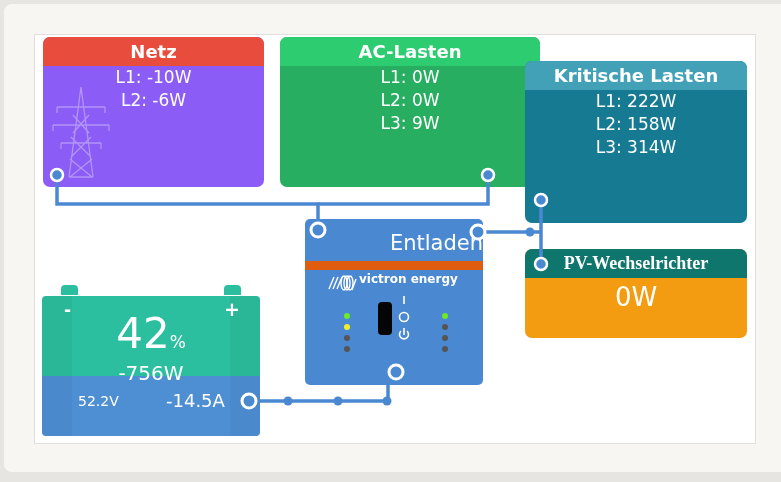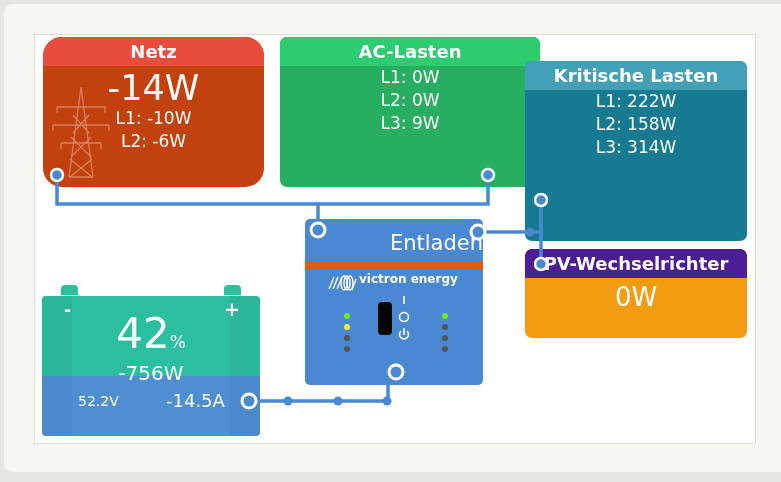--- a/index.html
+++ b/index.html
@@ -3,28 +3,28 @@
 <meta charset="utf-8">
 <style>
   html,body{margin:0;padding:0;}
   body{width:781px;height:482px;background:#e6e5e1;position:relative;overflow:hidden;font-family:"DejaVu Sans",sans-serif;}
   .frame{position:absolute;left:4px;top:4px;width:777px;height:468px;background:#f7f6f2;border-radius:8px 0 0 8px;}
   .canvas{position:absolute;left:34px;top:34px;width:722px;height:410px;background:#ffffff;border:1px solid #e0dfdb;box-sizing:border-box;}
   .box{position:absolute;border-radius:7px;overflow:hidden;color:#fff;text-align:center;}
   .box .hdr{height:29px;line-height:29px;font-weight:bold;font-size:18px;white-space:nowrap;}
   .box .big{font-size:35px;line-height:38px;margin-top:3px;}
   .box .ph{font-size:17px;line-height:23px;}
-  #netz{left:43px;top:37px;width:221px;height:150px;background:#c2410c;border-radius:19px;}
+  #netz{left:43px;top:37px;width:221px;height:150px;background:#8b5cf6;}
   #netz .hdr{background:#e74c3c;}
   #ac{left:280px;top:37px;width:260px;height:150px;background:#27ae60;}
   #ac .hdr{background:#2ecc71;}
-  #krit{left:525px;top:61px;width:222px;height:180px;background:#167a93;}
+  #krit{left:525px;top:61px;width:222px;height:162px;background:#167a93;}
   #krit .hdr{background:#42a1b7;}
   #pv{left:525px;top:249px;width:222px;height:89px;background:#f39c12;}
-  #pv .hdr{background:#4c1d95;}
+  #pv .hdr{background:#0f766e;font-family:Liberation Serif, serif;}
   #pv .big{font-size:26px;line-height:34px;margin-top:2px;}
   .tower{position:absolute;left:8px;top:48px;opacity:0.35;}
   #inv{position:absolute;left:305px;top:219px;width:178px;height:166px;background:#4a89d1;border-radius:5px;color:#fff;}
   #inv .title{position:absolute;left:0;right:0;top:12px;text-align:right;font-weight:normal;font-size:21px;}
   #inv .stripe{position:absolute;left:0;right:0;top:42px;height:9px;background:#e05d0f;}
   #inv .brand{position:absolute;left:54px;top:53px;font-size:12px;font-weight:bold;}
   .led{position:absolute;width:6px;height:6px;border-radius:50%;}
   .switch{position:absolute;left:73px;top:83px;width:14px;height:33px;background:#050505;border-radius:4px;}
   #batt{position:absolute;left:42px;top:296px;width:218px;height:140px;border-radius:4px;overflow:hidden;color:#fff;text-align:center;}
   #batt .top{position:absolute;left:0;right:0;top:0;height:80px;background:#2bbf9f;}
@@ -40,21 +40,20 @@
 <div class="frame"></div>
 <div class="canvas"></div>
 
 <div class="box" id="netz">
   <div class="hdr">Netz</div>
   <svg class="tower" width="60" height="95" viewBox="0 0 60 95">
     <g stroke="#fff" stroke-width="1.3" fill="none">
       <path d="M30 2 L18 92 M30 2 L42 92 M6 22 H54 M2 40 H58 M10 58 H50 M18 92 H42 M22 30 L38 48 M38 30 L22 48 M20 52 L40 72 M40 52 L20 72 M19 74 L41 92 M41 74 L19 92 M6 22 V28 M54 22 V28 M2 40 V46 M58 40 V46 M10 58 V64 M50 58 V64"></path>
     </g>
   </svg>
-  <div class="big" style="position:relative">-14W</div>
   <div class="ph" style="position:relative">L1: -10W</div>
   <div class="ph" style="position:relative">L2: -6W</div>
 </div>
 
 <div class="box" id="ac">
   <div class="hdr">AC-Lasten</div>
   <div class="ph">L1: 0W</div>
   <div class="ph">L2: 0W</div>
   <div class="ph">L3: 9W</div>
 </div>

